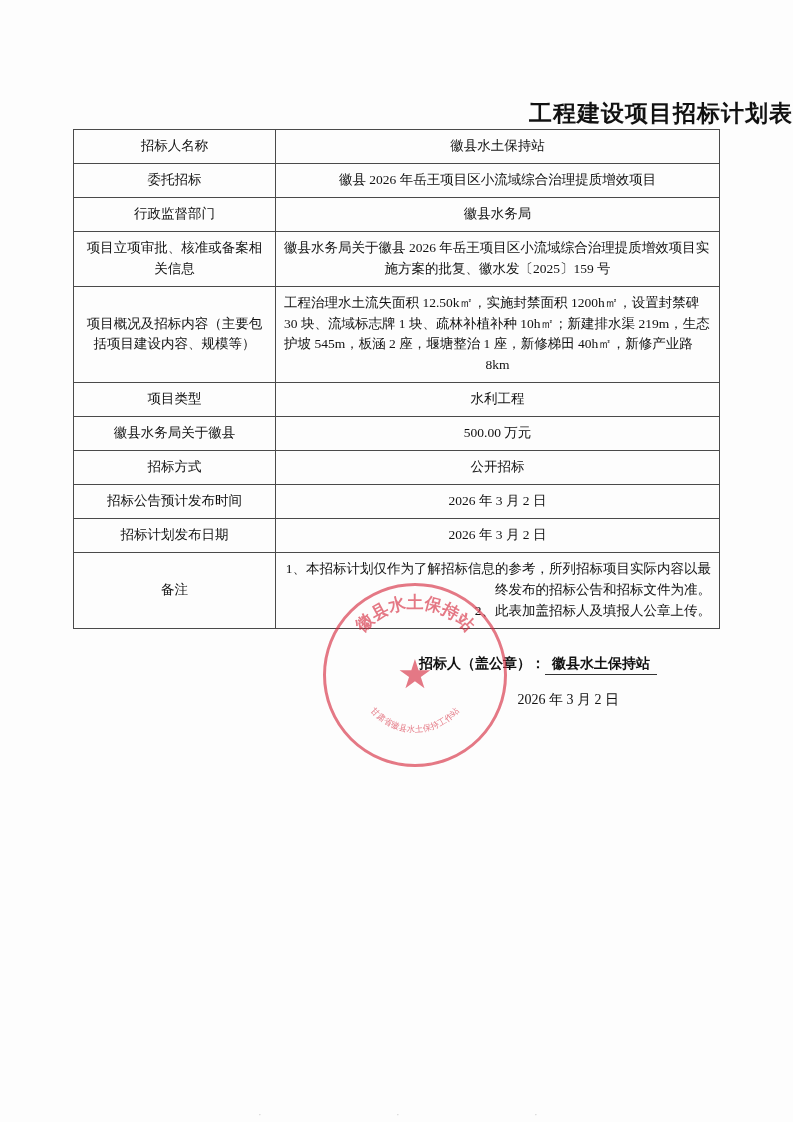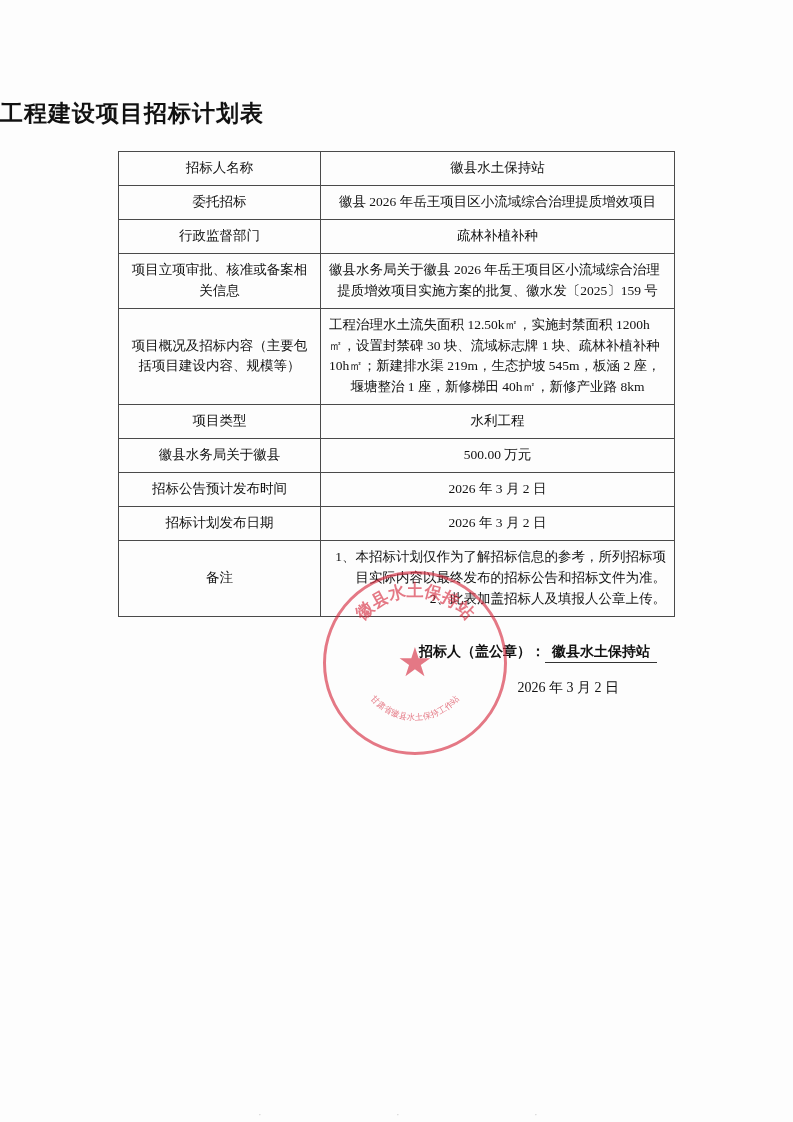--- a/index.html
+++ b/index.html
@@ -14,31 +14,30 @@
     color: #111111;
     position: relative;
     overflow: hidden;
   }
   .page {
     position: absolute;
     inset: 0;
     background: #fdfdfd;
   }
   .doc-title {
-    text-align: left;
+    text-align: right;
     font-size: 23px;
     font-weight: bold;
     letter-spacing: 1px;
     margin-top: 98px;
-    margin-bottom: 22px;
     font-family: Liberation Mono, monospace;
   }
   table.main-table {
     border-collapse: collapse;
-    width: 557px;
+    width: 647px;
     margin: 0 auto;
     table-layout: fixed;
   }
   table.main-table td {
     border: 1px solid #4a4a4a;
     padding: 6px 8px;
     font-size: 13.5px;
     line-height: 1.55;
     vertical-align: middle;
   }
@@ -144,37 +143,41 @@
       <tr>
         <td class="label-cell">招标人名称</td>
         <td class="value-cell">徽县水土保持站</td>
       </tr>
       <tr>
         <td class="label-cell">委托招标</td>
         <td class="value-cell justify">徽县 2026 年岳王项目区小流域综合治理提质增效项目</td>
       </tr>
       <tr>
         <td class="label-cell">行政监督部门</td>
-        <td class="value-cell">疏林补植补种</td>
+        <td class="value-cell">徽县水务局</td>
       </tr>
       <tr>
         <td class="label-cell">项目立项审批、核准或备案相关信息</td>
         <td class="value-cell justify">徽县水务局关于徽县 2026 年岳王项目区小流域综合治理提质增效项目实施方案的批复、徽水发〔2025〕159 号</td>
       </tr>
       <tr>
         <td class="label-cell">项目概况及招标内容（主要包括项目建设内容、规模等）</td>
         <td class="value-cell justify">工程治理水土流失面积 12.50k㎡，实施封禁面积 1200h㎡，设置封禁碑 30 块、流域标志牌 1 块、疏林补植补种 10h㎡；新建排水渠 219m，生态护坡 545m，板涵 2 座，堰塘整治 1 座，新修梯田 40h㎡，新修产业路 8km</td>
       </tr>
       <tr>
         <td class="label-cell">项目类型</td>
         <td class="value-cell">水利工程</td>
       </tr>
       <tr>
         <td class="label-cell">徽县水务局关于徽县</td>
         <td class="value-cell">500.00 万元</td>
+      </tr>
+      <tr>
+        <td class="label-cell">招标方式</td>
+        <td class="value-cell">公开招标</td>
       </tr>
       <tr>
         <td class="label-cell">招标公告预计发布时间</td>
         <td class="value-cell">2026 年 3 月 2 日</td>
       </tr>
       <tr>
         <td class="label-cell">招标计划发布日期</td>
         <td class="value-cell">2026 年 3 月 2 日</td>
       </tr>
       <tr>

